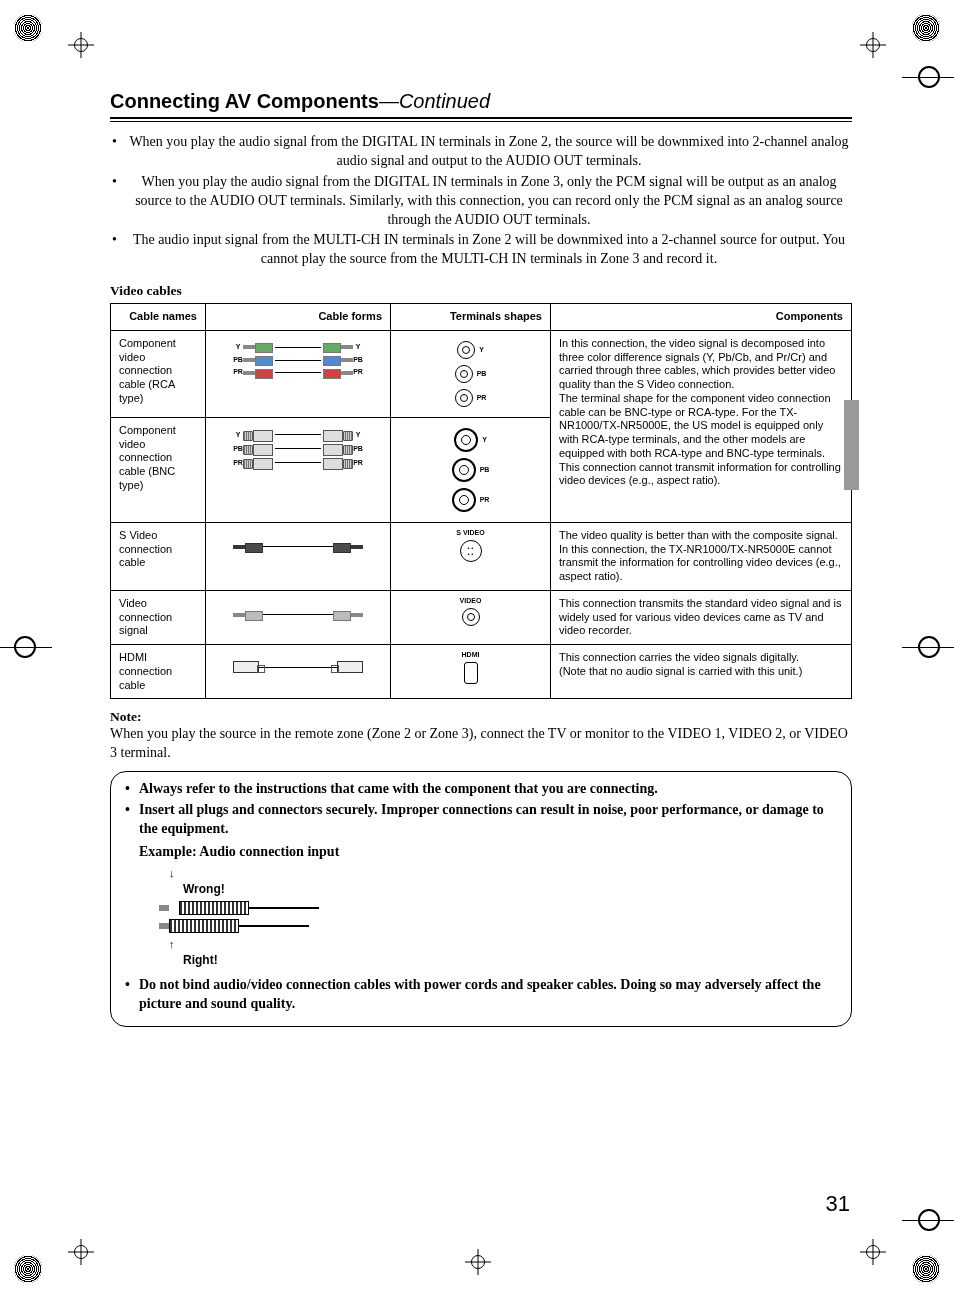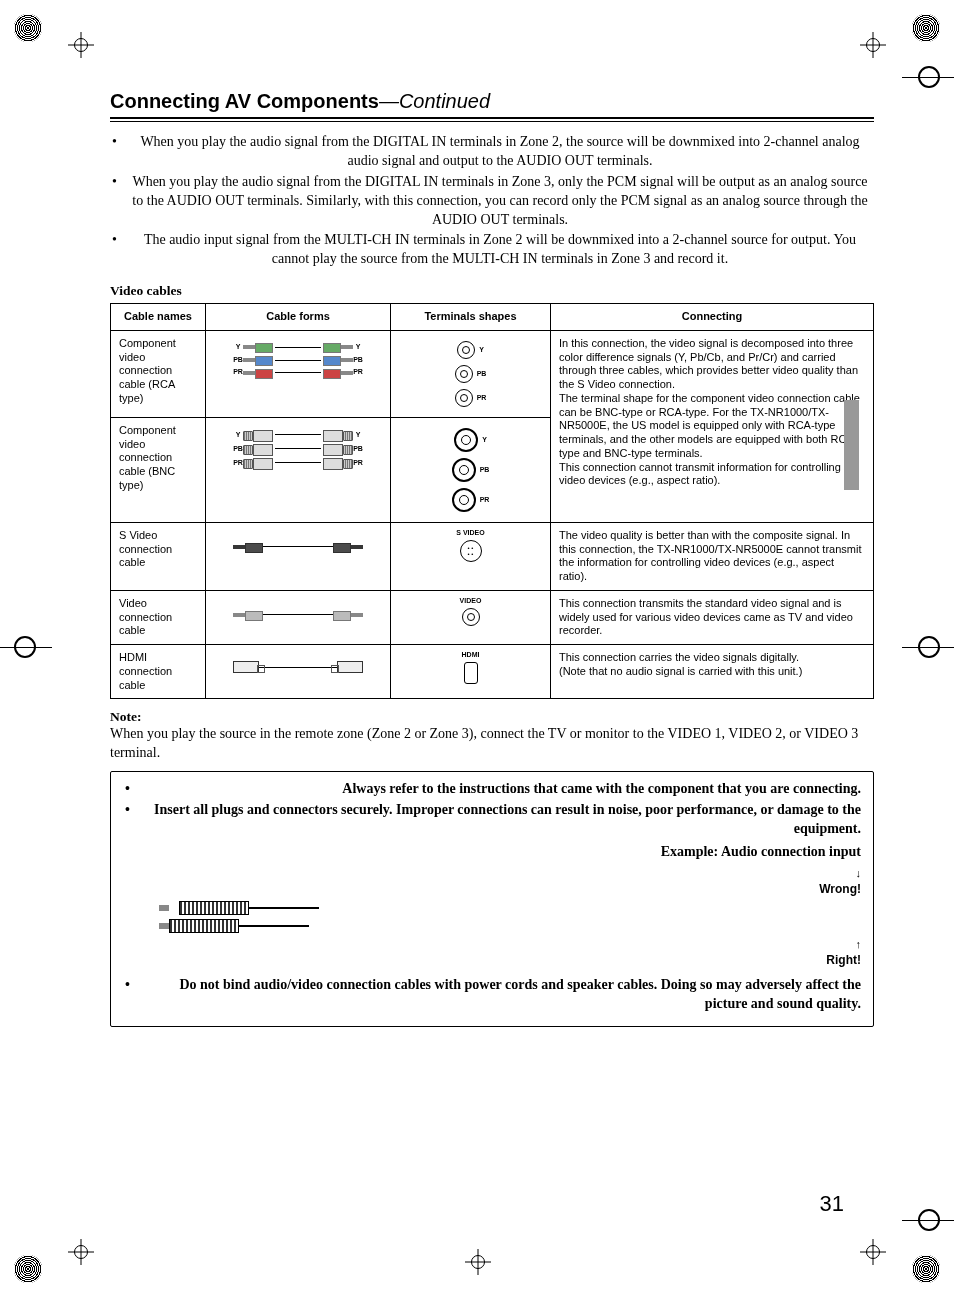--- a/index.html
+++ b/index.html
@@ -8,21 +8,21 @@
     padding: 0;
     background: #fff;
     font-family: "Times New Roman", Times, serif;
     color: #000;
     width: 954px;
     position: relative;
   }
   .page {
     width: 954px;
     min-height: 1297px;
-    padding: 90px 80px 60px 110px;
+    padding: 90px 102px 60px 110px;
     position: relative;
   }
   .side-tab {
     position: absolute;
     top: 400px;
     right: 95px;
     width: 15px;
     height: 90px;
     background: #999;
   }
@@ -79,21 +79,21 @@
     line-height: 1.25;
   }
   table.cables th, table.cables td {
     border: 1px solid #000;
     padding: 6px 8px;
     vertical-align: top;
     text-align: left;
   }
   table.cables th {
     font-weight: bold;
-    text-align: center;
+    text-align: right;
   }
   .col-name { width: 95px; }
   .col-form { width: 185px; text-align:center;}
   .col-term { width: 160px; text-align:center;}
   .col-desc {  }
   td.centered { text-align:center; vertical-align: middle; }
 
   
   .rca-triple { display:flex; flex-direction:column; gap:4px; align-items:center; margin-top:6px;}
   .rca-row { display:flex; justify-content:space-between; width:130px; align-items:center;}
@@ -150,43 +150,42 @@
   .hdmi-plug{width:26px;height:12px;border:1px solid #333;background:#eee;position:relative;}
   .hdmi-plug::after{content:"";position:absolute;top:3px;width:6px;height:6px;border:1px solid #555;}
   .hdmi-plug.l::after{right:-7px;}
   .hdmi-plug.r::after{left:-7px;}
   .hdmi-cable .wire{flex:1;height:1px;background:#000;}
 
   .note-label{font-size:13.5px;font-weight:bold;margin-top:10px;}
   .note-text{font-size:14px;line-height:1.35;margin-bottom:8px;}
   .advice-box{
     border:1px solid #000;
-    border-radius:2px;
+    border-radius:16px;
     padding:8px 12px 10px 12px;
     font-size:14px;
     line-height:1.35;
-    text-align:right;
   }
   .advice-box ul{margin:0;padding:0;list-style:none;}
   .advice-box li{padding-left:16px;position:relative;margin-bottom:2px;font-weight:bold;}
   .advice-box li::before{content:"•";position:absolute;left:2px;top:0;}
   .advice-box .example{font-weight:bold;margin:4px 0 4px 16px;}
   .diagram{margin:4px 0 8px 36px;font-family:Arial,sans-serif;}
   .dlabel{font-size:12px;font-weight:bold;margin-left:24px;}
   .cable-draw{display:flex;align-items:center;gap:0;margin:4px 0;}
   .tip{width:10px;height:6px;background:#888;}
   .barrel{width:70px;height:14px;border:1px solid #000;background:repeating-linear-gradient(90deg,#333 0 2px,#fff 2px 4px);}
   .shaft{width:70px;height:1.5px;background:#000;}
   .gap{width:10px;}
   .arrow{font-size:11px;margin-left:10px;}
 
   .pagenum{
     position:absolute;
     bottom:80px;
-    right:110px;
+    right:104px;
     font-family:Arial,sans-serif;
     font-size:22px;
   }
   .regmark{
     width:28px;height:28px;
     background: repeating-radial-gradient(circle,#000 0 1px,#fff 1px 2px);
     border-radius:50%;
     position:absolute;
   }
   .crossmark{
@@ -242,21 +241,21 @@
   </ul>
 
   <div class="subhead">Video cables</div>
 
   <table class="cables">
     <tbody>
         <tr>
       <th class="col-name">Cable names</th>
       <th class="col-form">Cable forms</th>
       <th class="col-term">Terminals shapes</th>
-      <th class="col-desc">Connecting</th>
+      <th class="col-desc">Components</th>
     </tr>
 
     <tr>
       <td>Component video connection cable (RCA type)</td>
       <td class="centered">
         <div class="rca-triple">
           <div class="rca-row">
                 <span class="rca-lbl">Y</span>
                 <span class="rca-plug green"></span>
                 <span class="rca-wire"></span>
@@ -357,21 +356,21 @@
       <td class="centered">
         <div class="svid">
               <span class="lab">S VIDEO</span>
               <span class="sock"></span>
             </div>
       </td>
       <td>The video quality is better than with the composite signal. In this connection, the TX-NR1000/TX-NR5000E cannot transmit the information for controlling video devices (e.g., aspect ratio).</td>
     </tr>
 
     <tr>
-      <td>Video connection cable</td>
+      <td>Video connection signal</td>
       <td class="centered">
         <div class="single-row">
               <span class="rca-plug"></span>
               <span class="wire"></span>
               <span class="rca-plug flip"></span>
             </div>
       </td>
       <td class="centered">
         <div class="term-stack">
               <span class="lab">VIDEO</span>

